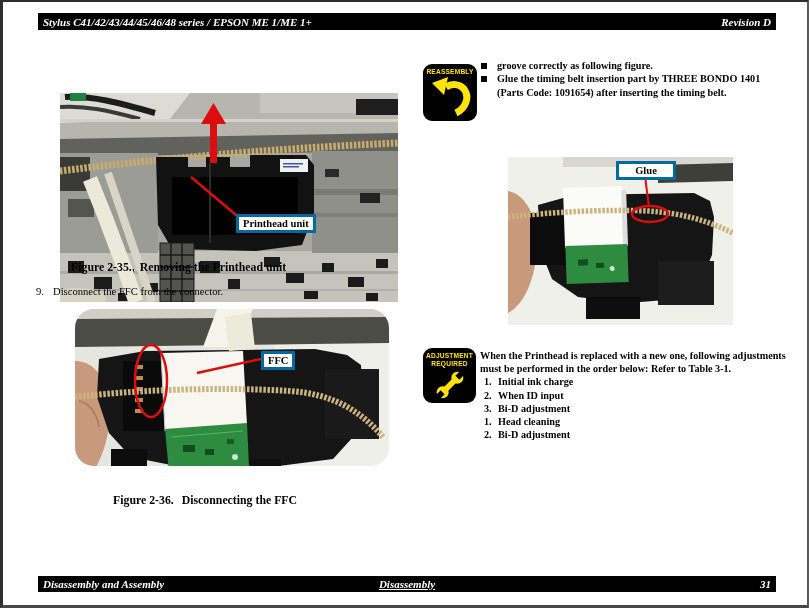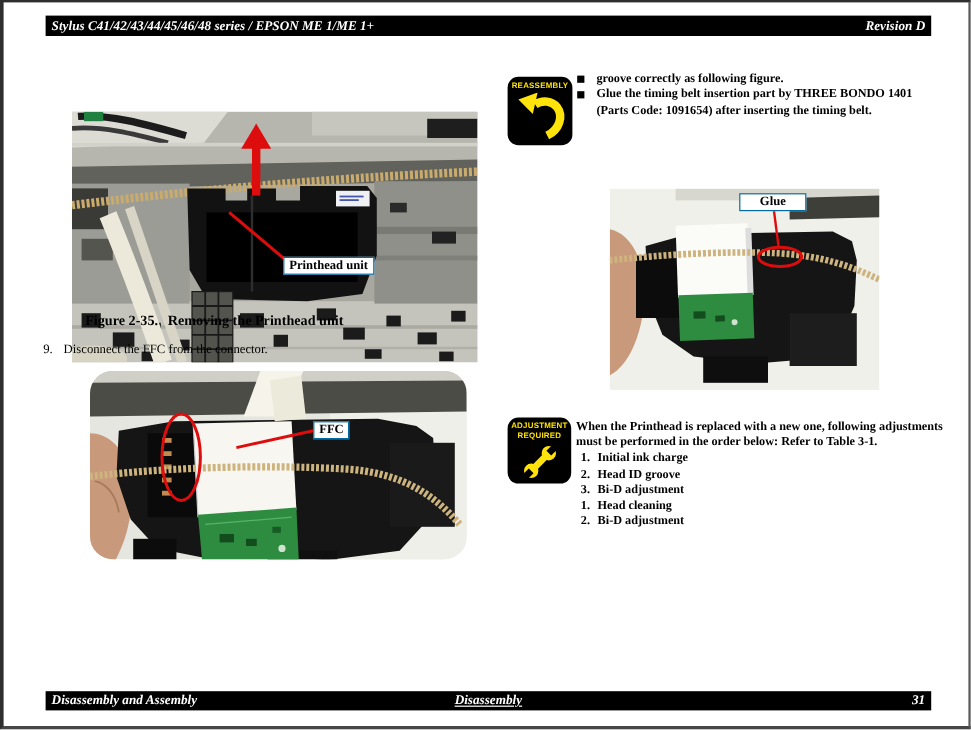--- a/index.html
+++ b/index.html
@@ -20,21 +20,21 @@
   .footer-bar{top:574px;height:16px;}
   .footer-bar .fcent{position:absolute;left:0;right:0;text-align:center;text-decoration:underline;}
   .footer-bar span{position:relative;z-index:1;}
   
   .photo{position:absolute;overflow:hidden;}
   .photo svg{display:block;}
   .photo1{left:57px;top:48px;width:338px;height:209px;margin-top:43px;}
   .photo2{left:72px;top:307px;width:314px;height:157px;border-radius:19px;}
   .photo3{left:505px;top:155px;width:225px;height:168px;}
   .callout{
-    position:absolute;background:#fff;border:1px solid #0369a1;
+    position:absolute;background:#fff;border:3px solid #0369a1;
     font-weight:bold;font-size:10.5px;line-height:13px;height:13px;
     text-align:center;padding:0 4px;white-space:nowrap;
   }
   
   .caption{position:absolute;font-weight:bold;font-size:11.8px;white-space:nowrap;}
   .caption .cnum{margin-right:8px;}
   .cap1{left:68px;top:258px;}
   .cap2{left:110px;top:491px;}
   .step{position:absolute;left:33px;top:284px;font-size:10.6px;white-space:nowrap;}
   .step .snum{display:inline-block;width:17px;}
@@ -171,20 +171,23 @@
       <rect x="152" y="130" width="7" height="5" fill="#165a24"></rect>
       <line x1="96" y1="128" x2="168" y2="122" stroke="#57b36a"></line>
       <circle cx="160" cy="148" r="3" fill="#cfe3cf"></circle>
       <path d="M0,88 C70,80 150,78 215,82 C258,85 286,102 308,128" stroke="#cdb37e" stroke-width="6" fill="none" stroke-dasharray="2.5 1.6"></path>
       <ellipse cx="76" cy="72" rx="16" ry="36" stroke="#de0d0d" stroke-width="2.5" fill="none"></ellipse>
       <line x1="122" y1="64" x2="186" y2="50" stroke="#de0d0d" stroke-width="2.5"></line>
     </svg>
     <div class="callout" style="left:186px;top:42px;">FFC</div>
   </div>
 
+  <div class="caption cap2">
+    <span class="cnum">Figure 2-36.</span><span>Disconnecting the FFC</span>
+  </div>
 
   <div class="badge badge1">
     <span class="blabel">REASSEMBLY</span>
     <svg width="44" height="40" viewBox="0 0 44 40">
       <path d="M28,36 C38,31 42,20 36,12 C32,7 24,6 18,10" stroke="#ffe30a" stroke-width="7" fill="none"></path>
       <polygon points="20,0 4,6 16,18" fill="#ffe30a"></polygon>
     </svg>
   </div>
 
   <div class="rc reassembly-notes">
@@ -248,21 +251,21 @@
     <div>
       <span class="ln">When the Printhead is replaced with a new one, following adjustments</span>
       <span class="ln">must be performed in the order below: Refer to Table 3-1.</span>
     </div>
     <div class="li">
       <span class="num">1.</span>
       <span>Initial ink charge</span>
     </div>
     <div class="li">
       <span class="num">2.</span>
-      <span>Head ID groove</span>
+      <span>When ID input</span>
     </div>
     <div class="li">
       <span class="num">3.</span>
       <span>Bi-D adjustment</span>
     </div>
     <div>
     </div>
     <div class="li">
       <span class="num">1.</span>
       <span>Head cleaning</span>

